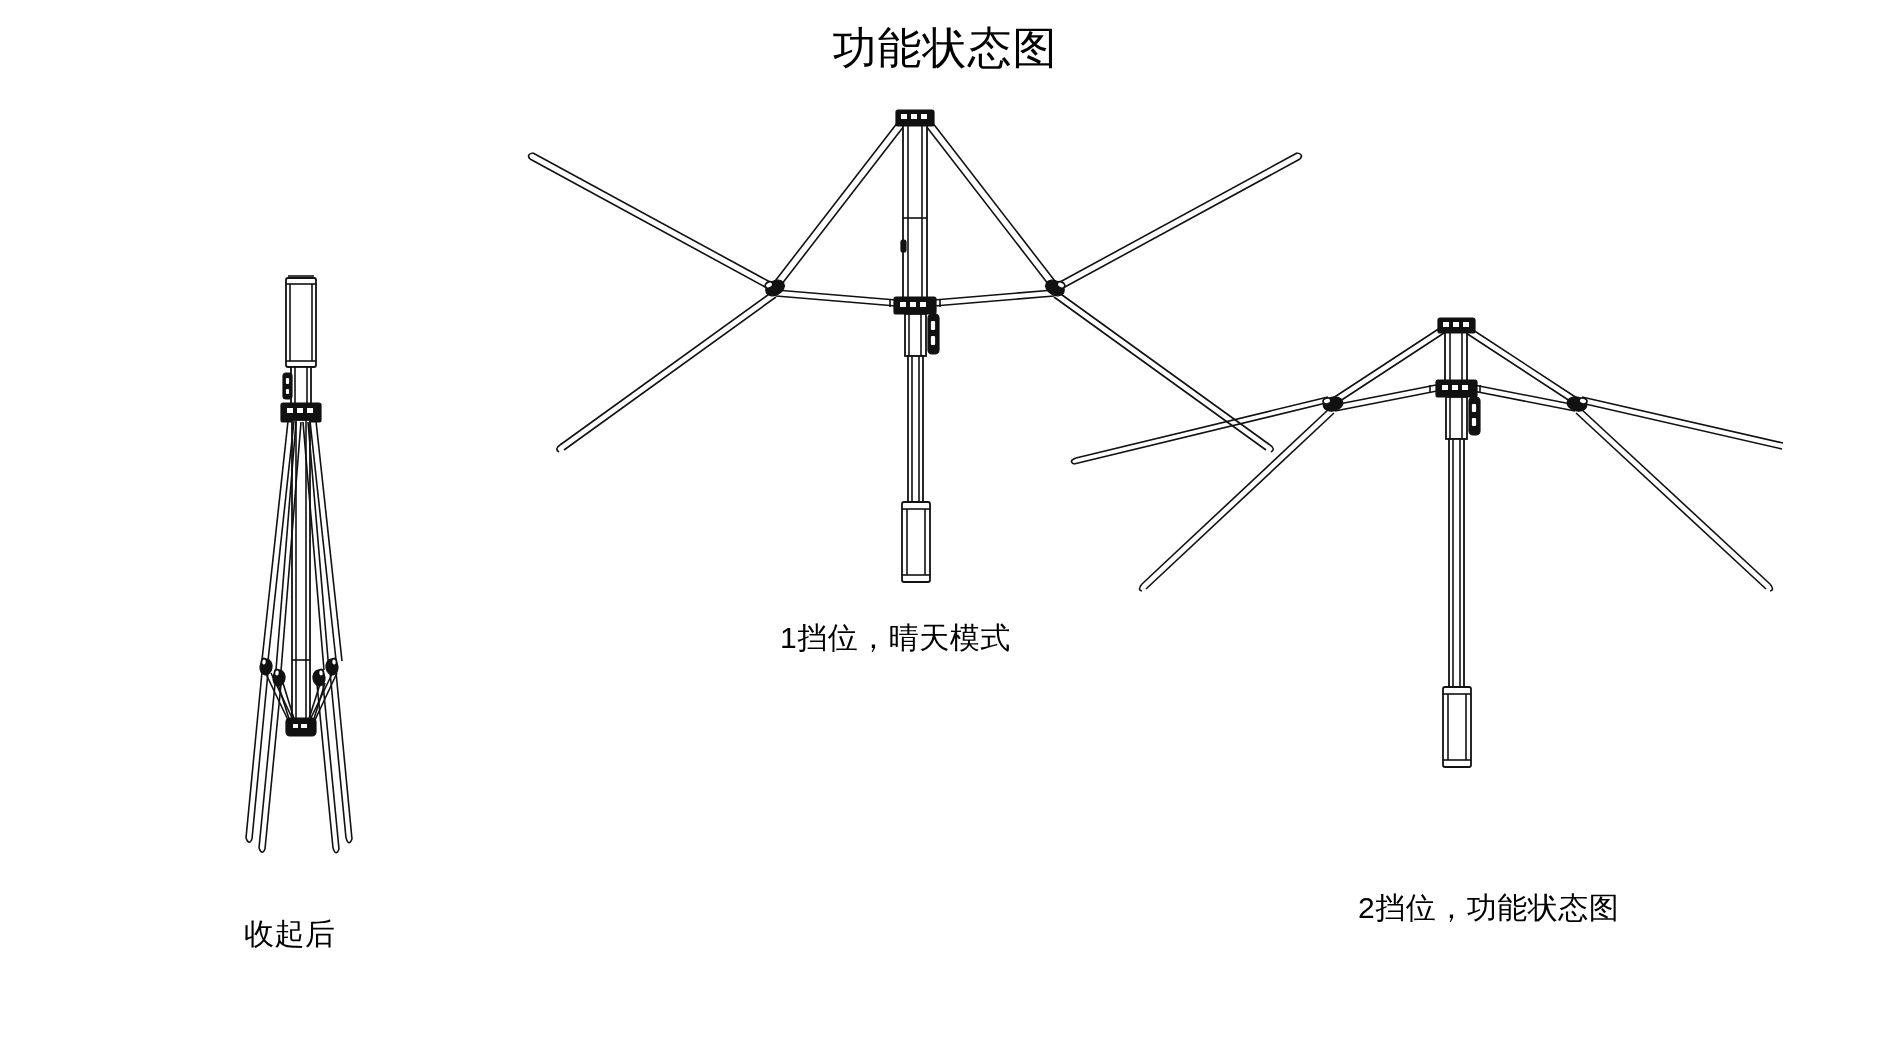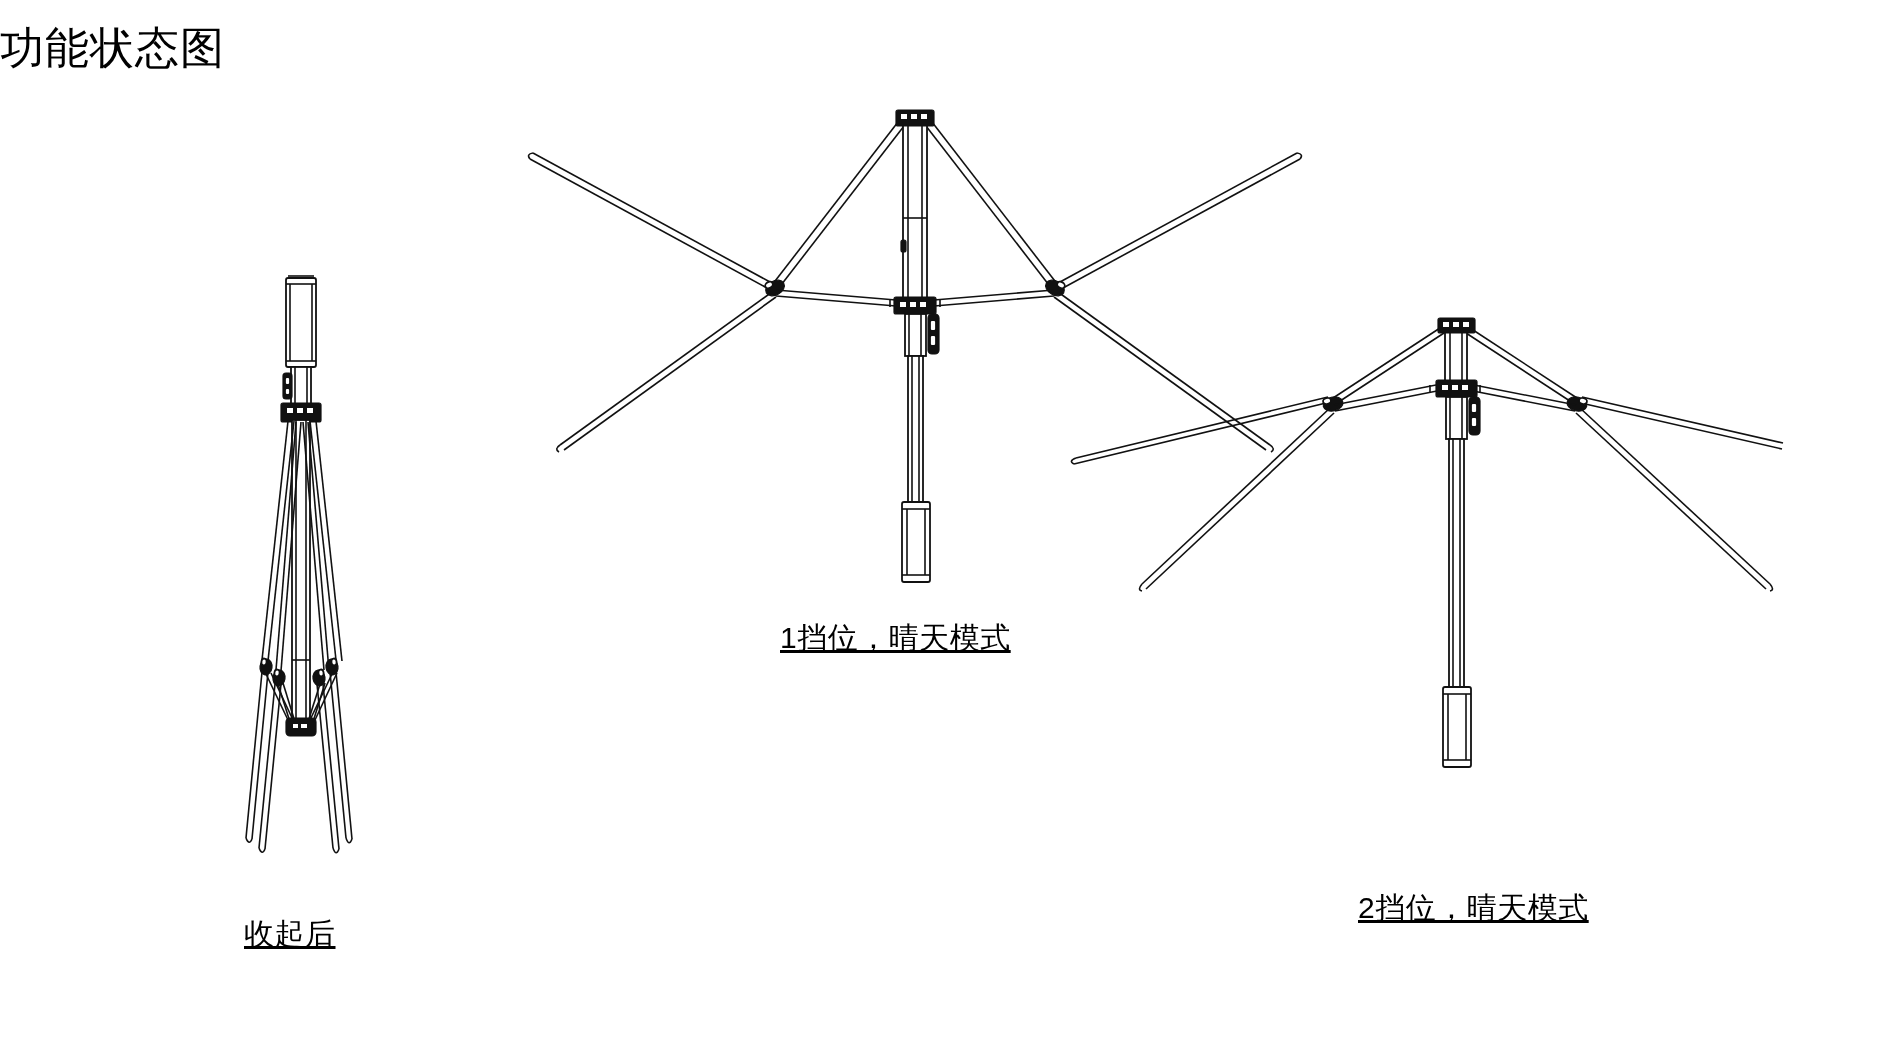--- a/index.html
+++ b/index.html
@@ -7,31 +7,32 @@
   body{
     width:1890px;height:1063px;position:relative;overflow:hidden;
     font-family:"Liberation Sans","DejaVu Sans",sans-serif;
     color:#000000;
   }
   #stage{position:absolute;left:0;top:0;width:1890px;height:1063px;}
   svg.fig{position:absolute;left:0;top:0;width:1890px;height:1063px;overflow:visible;}
 
   .page-title{
     position:absolute;top:10px;left:0;width:1890px;
+    text-align:center;
     font-size:44px;line-height:52px;font-weight:400;
     letter-spacing:1px;
     white-space:nowrap;
   }
   
   .title-wrap{position:absolute;left:0;top:12px;width:1890px;}
 
   .caption{
     position:absolute;
     font-size:30px;line-height:36px;font-weight:400;
-    white-space:nowrap;letter-spacing:0.5px;text-decoration:underline;
+    white-space:nowrap;letter-spacing:0.5px;
   }
   #cap-folded{left:244px;top:916px;}
   #cap-sunny{left:780px;top:620px;}
   #cap-rainy{left:1358px;top:890px;}
 
   
   .ln{fill:none;stroke:#111111;stroke-linecap:butt;stroke-linejoin:miter;}
   .t1{stroke-width:1.6;}
   .solidblk{fill:#111111;stroke:#111111;stroke-width:1.2;}
   .white{fill:#ffffff;stroke:#111111;stroke-width:1.8;}
@@ -350,15 +351,15 @@
         <path class="ln t1" d="M1443 760 H1471"></path>
         <path class="ln t1" d="M1448 694 V760"></path>
         <path class="ln t1" d="M1466 694 V760"></path>
       </g>
     </g>
 
   </svg>
 
   <div class="caption" id="cap-folded">收起后</div>
   <div class="caption" id="cap-sunny">1挡位，晴天模式</div>
-  <div class="caption" id="cap-rainy">2挡位，晴天模式</div>
+  <div class="caption" id="cap-rainy">2挡位，功能状态图</div>
 
 </div>
 
 </body></html>

